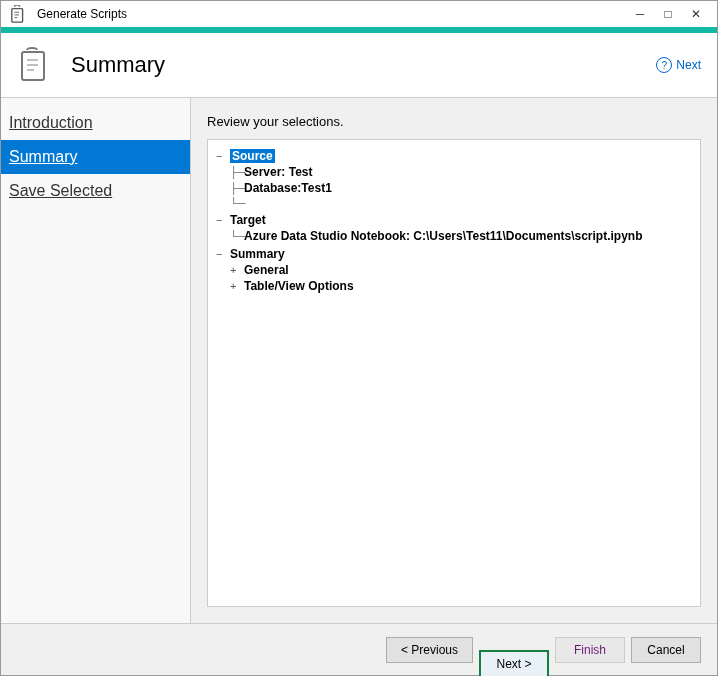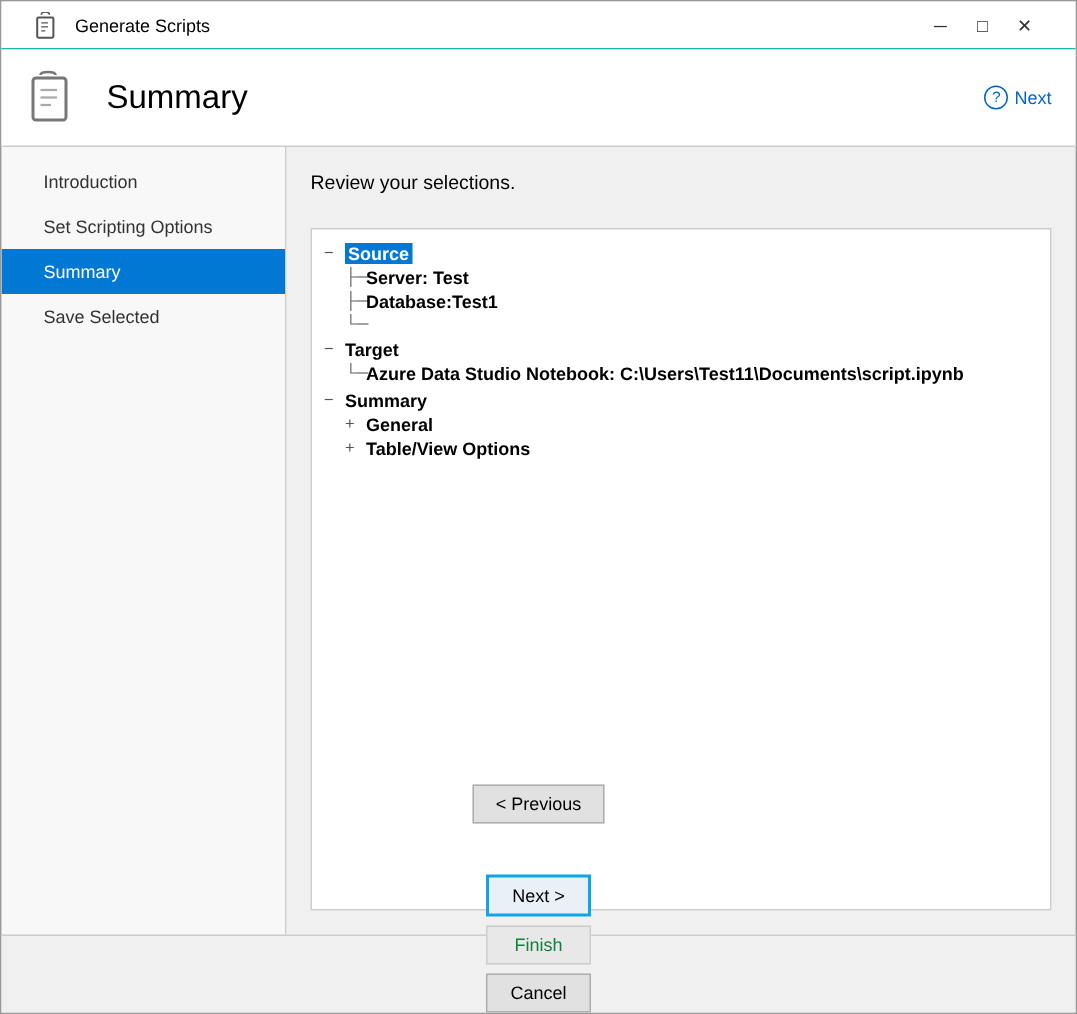--- a/index.html
+++ b/index.html
@@ -23,22 +23,22 @@
       display: flex;
       flex-direction: column;
       box-shadow: 2px 2px 8px rgba(0,0,0,0.3);
     }
 
     .title-bar {
       background: #fff;
       height: 32px;
       display: flex;
       align-items: center;
-      padding: 0 21px;
-      border-bottom: 1px solid #14b8a6;
+      padding: 0 8px;
+      border-bottom: 6px solid #14b8a6;
       user-select: none;
     }
 
     .title-bar-icon {
       width: 20px;
       height: 20px;
       margin-right: 8px;
       display: flex;
       align-items: center;
       justify-content: center;
@@ -116,45 +116,46 @@
     }
 
     .sidebar {
       width: 190px;
       background: #f8f8f8;
       border-right: 1px solid #ccc;
       padding-top: 8px;
     }
 
     .sidebar-item {
-      padding: 8px 28px;
-      cursor: pointer;
-      font-size: 12px;
+      padding: 8px 8px;
+      cursor: pointer;
+      font-size: 16px;
       color: #333;
       white-space: nowrap;
+      text-decoration: underline;
     }
 
     .sidebar-item.active {
       background: #0078d4;
       color: #fff;
     }
 
     .main-content {
       flex: 1;
       display: flex;
       flex-direction: column;
       padding: 16px;
       background: #f0f0f0;
     }
 
     .main-header {
       display: flex;
       justify-content: space-between;
       align-items: flex-start;
-      margin-bottom: 23px;
+      margin-bottom: 10px;
     }
 
     .review-text {
       font-size: 13px;
       color: #000;
     }
 
     .tree-panel {
       flex: 1;
       background: #fff;
@@ -197,42 +198,41 @@
 
     .footer {
       height: 52px;
       background: #f0f0f0;
       border-top: 1px solid #ccc;
       display: flex;
       align-items: center;
       justify-content: flex-end;
       padding: 0 16px;
       gap: 6px;
-      flex-direction: column;
     }
 
     .btn {
       padding: 5px 14px;
       font-size: 12px;
       border: 1px solid #adadad;
       background: #e1e1e1;
       cursor: pointer;
       min-width: 70px;
       text-align: center;
       color: #000;
     }
 
     .btn.primary {
-      border: 2px solid #0ea5e9;
+      border: 2px solid #15803d;
       background: #e8f0f8;
       margin-top: 28px;
     }
 
     .btn:disabled, .btn.disabled {
-      color: #15803d;
+      color: #701a75;
       cursor: default;
       background: #e8e8e8;
       border-color: #ccc;
     }
 
     .tree-line {
       color: #666;
     }
   </style>
 </head>
@@ -274,23 +274,20 @@
       <span>Next</span>
     </a>
   </div>
 
   <div class="content-area">
 
     <div class="sidebar">
       <div class="sidebar-item">
         <span>Introduction</span>
       </div>
-      <div class="sidebar-item">
-        <span>Set Scripting Options</span>
-      </div>
       <div class="sidebar-item active">
         <span>Summary</span>
       </div>
       <div class="sidebar-item">
         <span>Save Selected</span>
       </div>
     </div>
 
     <div class="main-content">
       <div class="main-header">

